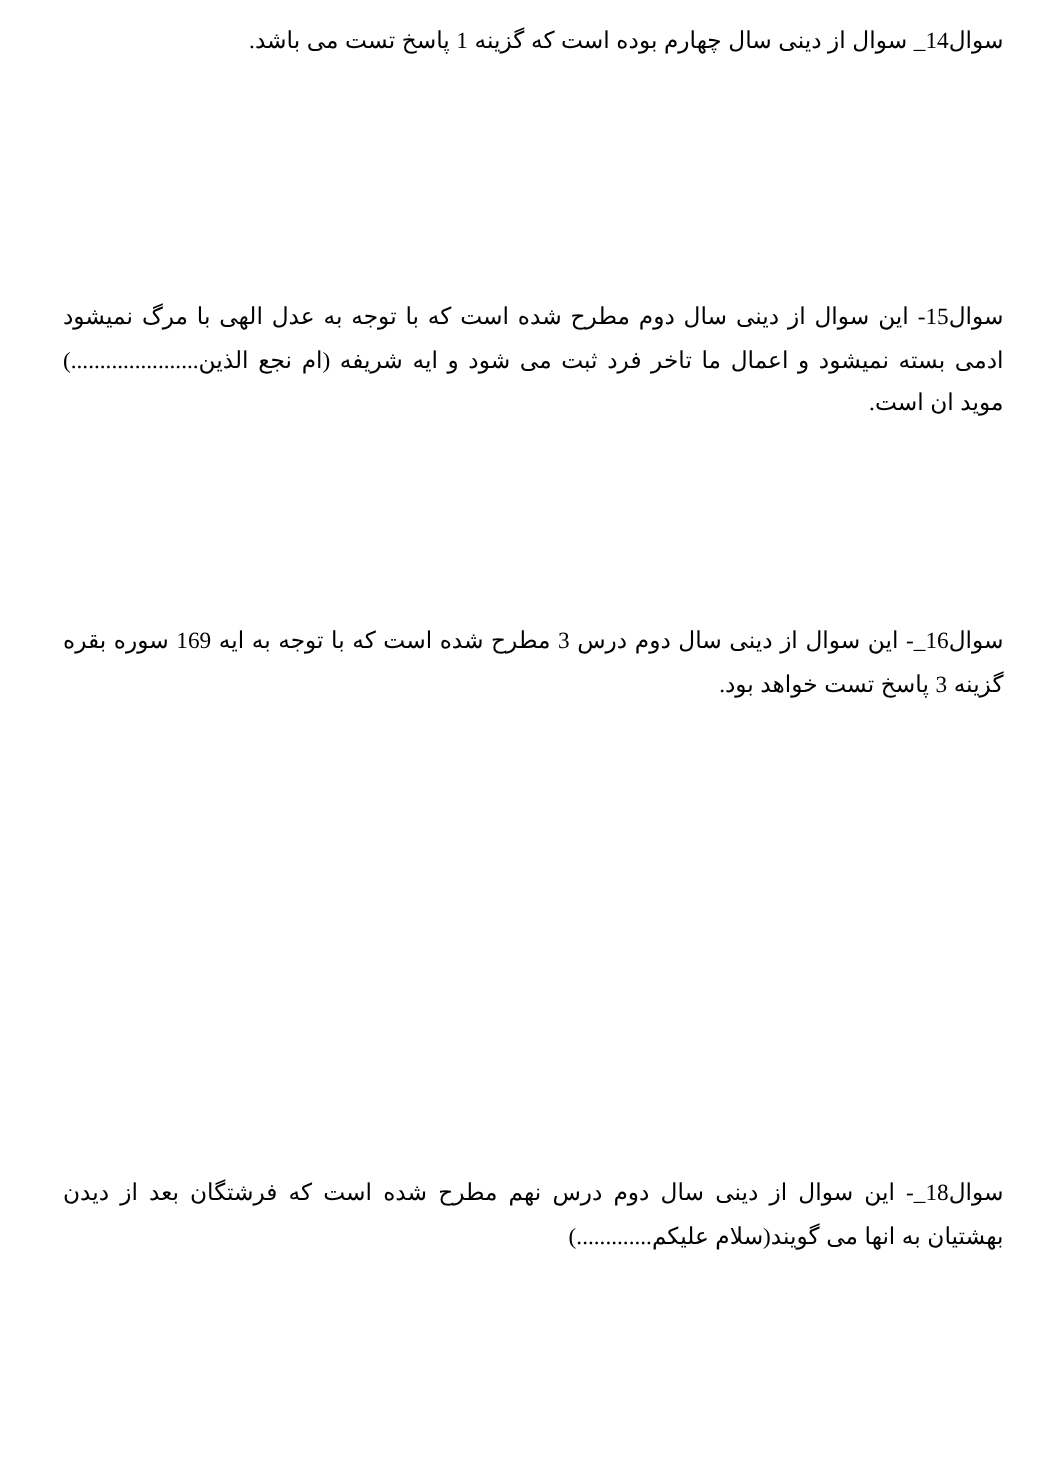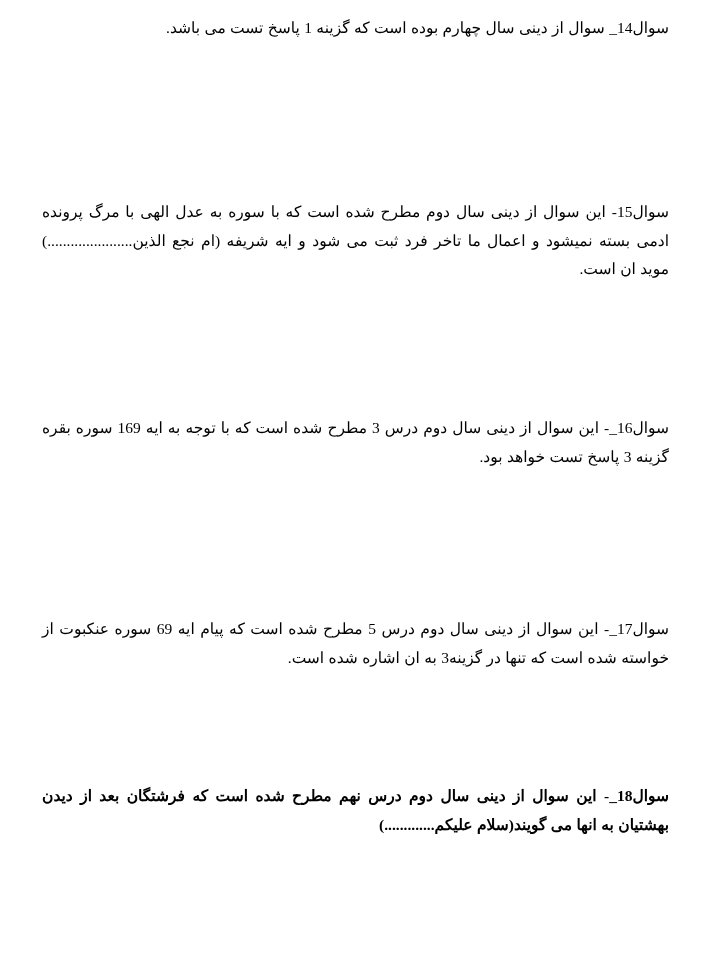--- a/index.html
+++ b/index.html
@@ -37,32 +37,31 @@
     line-height: 1.85;
     margin: 0;
     padding: 0;
     word-spacing: 0.5px;
   }
   
   .p1 { position: absolute; top: 14px;  right: 40px; left: 42px; }
   .p2 { position: absolute; top: 198px; right: 40px; left: 42px; }
   .p3 { position: absolute; top: 390px; right: 40px; left: 42px; margin-top: 24px; }
   .p4 { position: absolute; top: 615px; right: 40px; left: 42px; }
-  .p5 { position: absolute; top: 782px; right: 40px; left: 42px; font-weight: bold; }
+  .p5 { position: absolute; top: 782px; right: 40px; left: 42px; }
 </style>
 </head>
 <body>
 
 <div class="page">
   <div class="doc-body">
 
     <p class="para p1">سوال14_ سوال از دینی  سال چهارم بوده است که گزینه 1 پاسخ تست می باشد.</p>
 
-    <p class="para p2">سوال15- این سوال از دینی سال دوم مطرح شده است که با سوره به عدل الهی با مرگ پرونده ادمی بسته نمیشود و اعمال ما تاخر فرد ثبت می شود و ایه شریفه  (ام نجع الذین......................) موید ان است.</p>
+    <p class="para p2">سوال15- این سوال از دینی سال دوم مطرح شده است که با توجه به عدل الهی با مرگ نمیشود ادمی بسته نمیشود و اعمال ما تاخر فرد ثبت می شود و ایه شریفه  (ام نجع الذین......................) موید ان است.</p>
 
     <p class="para p3">سوال16_- این سوال از دینی سال دوم  درس 3 مطرح شده است که با توجه به ایه 169 سوره  بقره گزینه 3 پاسخ تست خواهد بود.</p>
 
-    <p class="para p4">سوال17_- این سوال از دینی سال دوم درس 5  مطرح شده است که پیام ایه 69 سوره عنکبوت از خواسته شده است که تنها در گزینه3 به ان اشاره شده است.</p>
 
     <p class="para p5">سوال18_- این سوال از دینی سال دوم درس نهم  مطرح شده است که فرشتگان بعد از دیدن بهشتیان به انها می گویند(سلام علیکم.............)</p>
 
   </div>
 </div>
 
 </body></html>

